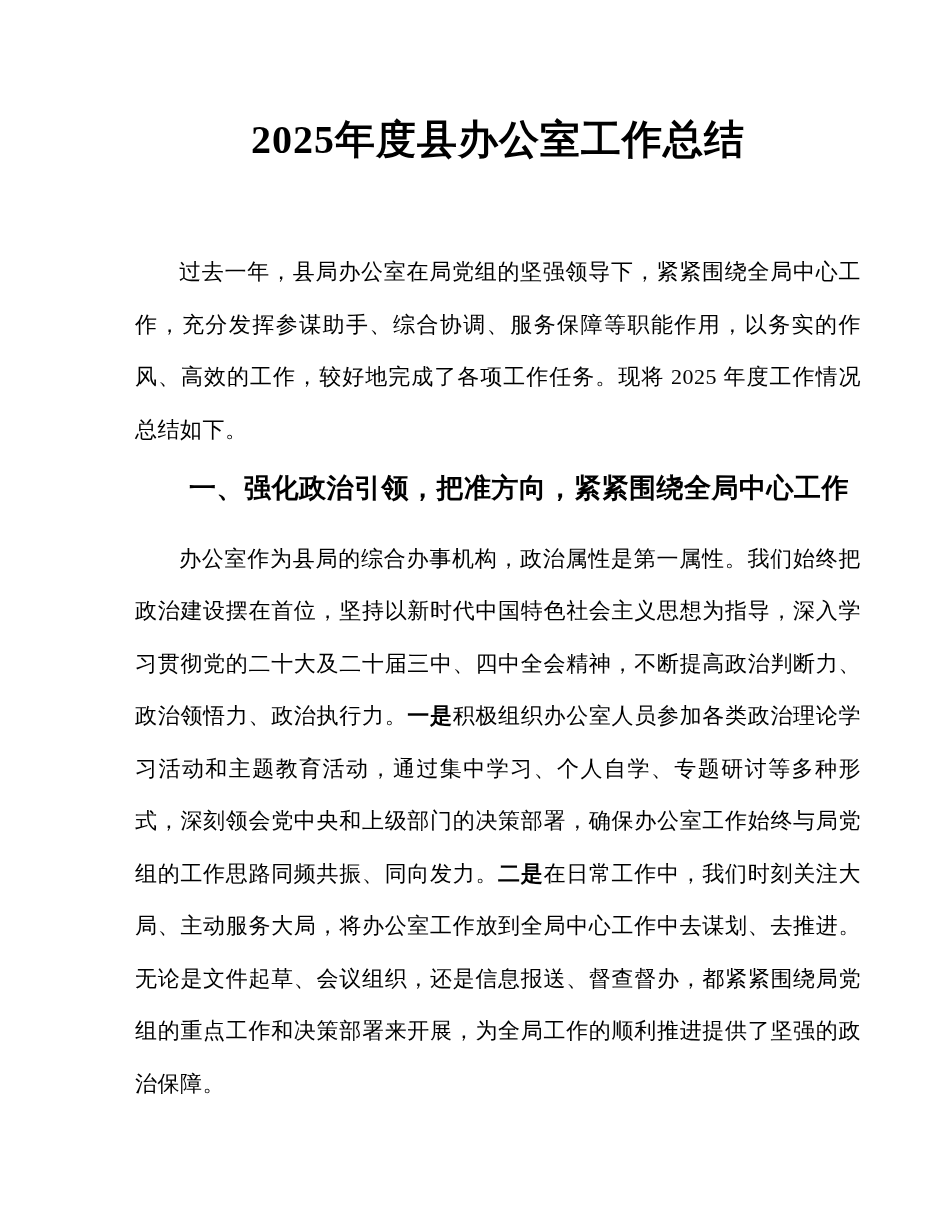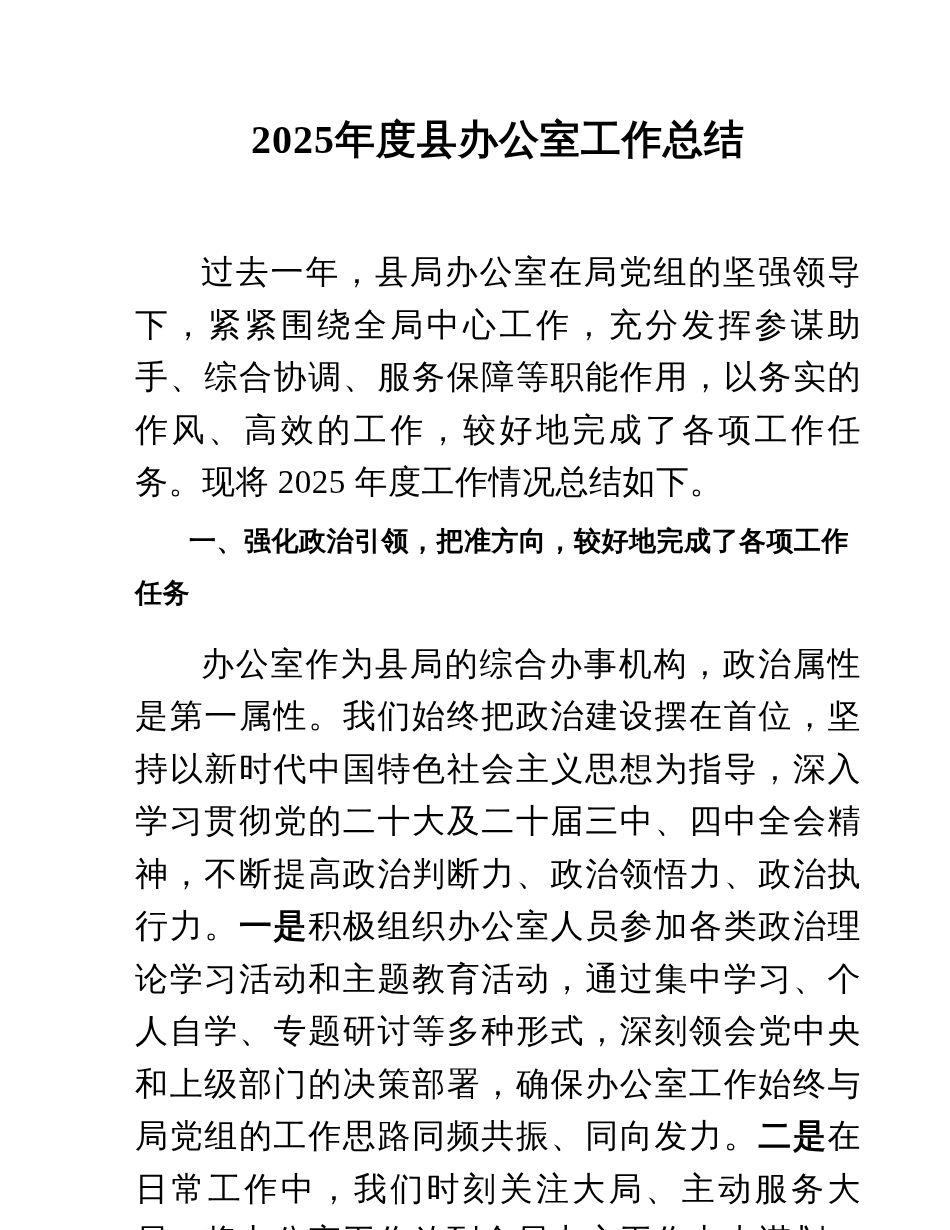--- a/index.html
+++ b/index.html
@@ -21,21 +21,21 @@
     font-family: "Liberation Serif", "DejaVu Serif", serif;
     font-weight: bold;
     font-size: 40px;
     line-height: 48px;
     text-align: center;
     margin: 0 0 82px 0;
     letter-spacing: 1px;
   }
   .body-para {
     font-family: "Liberation Serif", "DejaVu Serif", serif;
-    font-size: 33px;
+    font-size: 22px;
     line-height: 52.5px;
     text-align: justify;
     text-indent: 2em;
     margin: 0;
     letter-spacing: 0.5px;
   }
   .section-heading {
     font-family: "Liberation Sans", "DejaVu Sans", sans-serif;
     font-weight: bold;
     font-size: 27px;
@@ -50,16 +50,16 @@
   }
 </style>
 </head>
 <body>
 
 <div class="page">
   <h1 class="doc-title">2025年度县办公室工作总结</h1>
 
   <p class="body-para">过去一年，县局办公室在局党组的坚强领导下，紧紧围绕全局中心工作，充分发挥参谋助手、综合协调、服务保障等职能作用，以务实的作风、高效的工作，较好地完成了各项工作任务。现将 2025 年度工作情况总结如下。</p>
 
-  <h2 class="section-heading">一、强化政治引领，把准方向，较好地完成了各项工作任务</h2>
+  <h2 class="section-heading">一、强化政治引领，把准方向，紧紧围绕全局中心工作</h2>
 
   <p class="body-para"><span>办公室作为县局的综合办事机构，政治属性是第一属性。我们始终把政治建设摆在首位，坚持以新时代中国特色社会主义思想为指导，深入学习贯彻党的二十大及二十届三中、四中全会精神，不断提高政治判断力、政治领悟力、政治执行力。</span><span class="bold-run">一是</span><span>积极组织办公室人员参加各类政治理论学习活动和主题教育活动，通过集中学习、个人自学、专题研讨等多种形式，深刻领会党中央和上级部门的决策部署，确保办公室工作始终与局党组的工作思路同频共振、同向发力。</span><span class="bold-run">二是</span><span>在日常工作中，我们时刻关注大局、主动服务大局，将办公室工作放到全局中心工作中去谋划、去推进。无论是文件起草、会议组织，还是信息报送、督查督办，都紧紧围绕局党组的重点工作和决策部署来开展，为全局工作的顺利推进提供了坚强的政治保障。</span></p>
 </div>
 
 </body></html>

